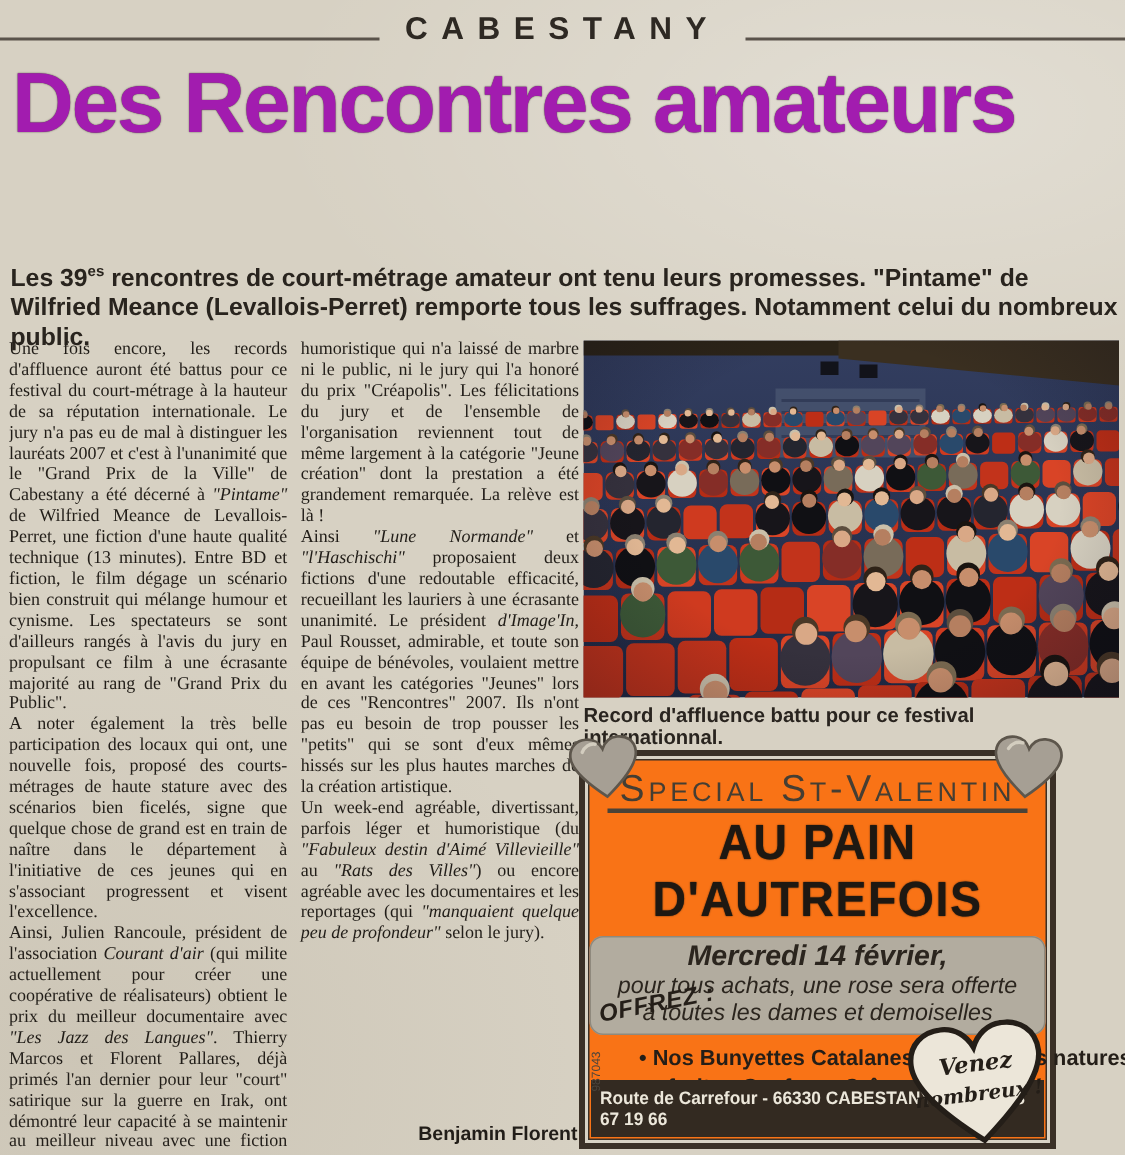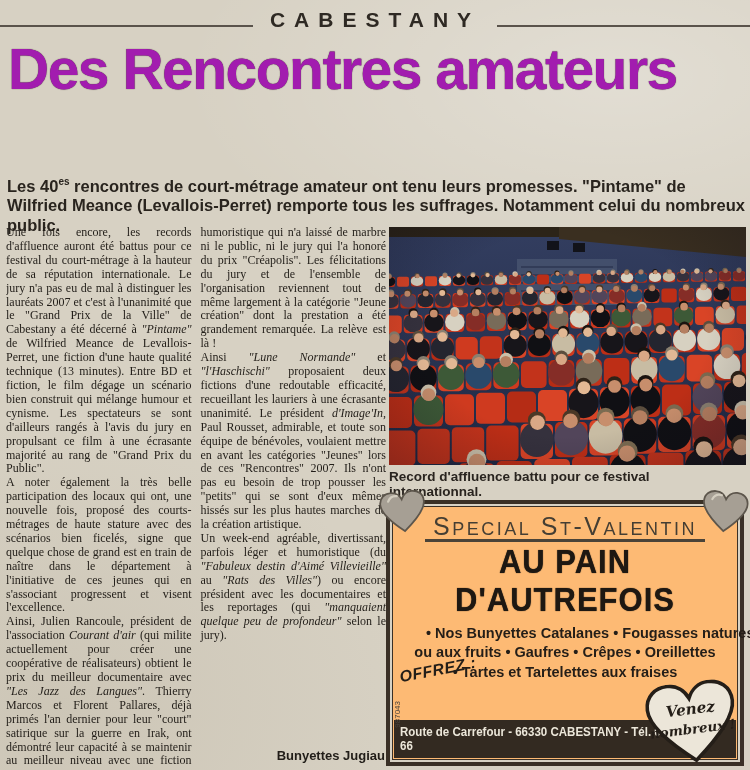--- a/index.html
+++ b/index.html
@@ -34,22 +34,22 @@
   .byline{position:absolute;top:748px;left:195px;width:190px;text-align:right;
     font-weight:bold;font-size:13px;color:#211d18;}
   
   .photo-figure{position:absolute;left:389px;top:227px;width:357px;}
   .photo-frame{position:relative;width:357px;height:238px;}
   .photo-frame svg{display:block;}
   .photo-vignette{position:absolute;inset:0;pointer-events:none;
     background:radial-gradient(ellipse at 50% 45%, transparent 55%, rgba(10,8,20,.28));}
   .photo-caption{margin-top:4px;font-weight:bold;font-size:13.5px;color:#29241f;}
   
-  .ad{position:absolute;left:386px;top:500px;width:358px;height:266px;box-sizing:border-box;
-    border:4px solid #3a3026;background:#fdba74;
+  .ad{position:absolute;left:386px;top:500px;width:318px;height:266px;box-sizing:border-box;
+    border:4px solid #3a3026;background:#f97316;
     box-shadow:inset 0 0 0 2px #d8d2c4, inset 0 0 0 3px #3a3026;}
   .heart-corner{position:absolute;width:46px;height:42px;}
   .heart-corner.left{left:-10px;top:-13px;transform:rotate(-6deg);}
   .heart-corner.right{right:-8px;top:-13px;transform:rotate(5deg);}
   .ad-title-wrap{text-align:center;margin-top:9px;}
   .ad-title{display:inline-block;font-variant:small-caps;font-size:25px;letter-spacing:2.5px;
     color:#453e33;border-bottom:3px solid #4a4338;padding:0 8px 0;line-height:1.05;}
   .ad-shop{text-align:center;font-size:31px;font-weight:bold;letter-spacing:1px;
     color:#1e1812;margin-top:3px;text-transform:uppercase;transform:scaleY(1.06);
     text-shadow:0 0 1px #1e1812;}
@@ -77,30 +77,30 @@
 <div class="masthead">
   <div class="rule"></div>
   <div class="section-title">CABESTANY</div>
   <div class="rule"></div>
 </div>
 
 <div class="headline">
   <div>Des Rencontres amateurs</div>
 </div>
 
-<div class="standfirst"><span>Les 40</span><sup>es</sup><span> rencontres de court-métrage amateur ont tenu leurs promesses. "Pintame" de Wilfried Meance (Levallois-Perret) remporte tous les suffrages. Notamment celui du nombreux public.</span></div>
+<div class="standfirst"><span>Les 39</span><sup>es</sup><span> rencontres de court-métrage amateur ont tenu leurs promesses. "Pintame" de Wilfried Meance (Levallois-Perret) remporte tous les suffrages. Notamment celui du nombreux public.</span></div>
 
 <div class="article-body" id="article-body">
     <p><span>Une fois encore, les records d'affluence auront été battus pour ce festival du court-métrage à la hauteur de sa réputation internationale. Le jury n'a pas eu de mal à distinguer les lauréats 2007 et c'est à l'unanimité que le "Grand Prix de la Ville" de Cabestany a été décerné à </span><em>"Pintame"</em><span> de Wilfried Meance de Levallois-Perret, une fiction d'une haute qualité technique (13 minutes). Entre BD et fiction, le film dégage un scénario bien construit qui mélange humour et cynisme. Les spectateurs se sont d'ailleurs rangés à l'avis du jury en propulsant ce film à une écrasante majorité au rang de "Grand Prix du Public".</span></p>
     <p><span>A noter également la très belle participation des locaux qui ont, une nouvelle fois, proposé des courts-métrages de haute stature avec des scénarios bien ficelés, signe que quelque chose de grand est en train de naître dans le département à l'initiative de ces jeunes qui en s'associant progressent et visent l'excellence.</span></p>
     <p><span>Ainsi, Julien Rancoule, président de l'association </span><em>Courant d'air</em><span> (qui milite actuellement pour créer une coopérative de réalisateurs) obtient le prix du meilleur documentaire avec </span><em>"Les Jazz des Langues"</em><span>. Thierry Marcos et Florent Pallares, déjà primés l'an dernier pour leur "court" satirique sur la guerre en Irak, ont démontré leur capacité à se maintenir au meilleur niveau avec une fiction humoristique qui n'a laissé de marbre ni le public, ni le jury qui l'a honoré du prix "Créapolis". Les félicitations du jury et de l'ensemble de l'organisation reviennent tout de même largement à la catégorie "Jeune création" dont la prestation a été grandement remarquée. La relève est là !</span></p>
     <p><span>Ainsi </span><em>"Lune Normande"</em><span> et </span><em>"l'Haschischi"</em><span> proposaient deux fictions d'une redoutable efficacité, recueillant les lauriers à une écrasante unanimité. Le président </span><em>d'Image'In</em><span>, Paul Rousset, admirable, et toute son équipe de bénévoles, voulaient mettre en avant les catégories "Jeunes" lors de ces "Rencontres" 2007. Ils n'ont pas eu besoin de trop pousser les "petits" qui se sont d'eux mêmes hissés sur les plus hautes marches de la création artistique.</span></p>
-    <p><span>Un week-end agréable, divertissant, parfois léger et humoristique (du </span><em>"Fabuleux destin d'Aimé Villevieille"</em><span> au </span><em>"Rats des Villes"</em><span>) ou encore président avec les documentaires et les reportages (qui </span><em>"manquaient quelque peu de profondeur"</em><span> selon le jury).</span></p>
+    <p><span>Un week-end agréable, divertissant, parfois léger et humoristique (du </span><em>"Fabuleux destin d'Aimé Villevieille"</em><span> au </span><em>"Rats des Villes"</em><span>) ou encore agréable avec les documentaires et les reportages (qui </span><em>"manquaient quelque peu de profondeur"</em><span> selon le jury).</span></p>
   </div>
-<div class="byline">Bunyettes Jugiau</div>
+<div class="byline">Benjamin Florent</div>
 
 <figure class="photo-figure" style="margin:0">
   <div class="photo-frame">
     <svg id="crowd-svg" width="357" height="238" viewBox="0 0 357 238">
       <defs>
         <linearGradient id="wall" x1="0" y1="0" x2="0" y2="1">
           <stop offset="0" stop-color="#35406333"></stop>
           <stop offset="0" stop-color="#333e60"></stop>
           <stop offset="1" stop-color="#202944"></stop>
         </linearGradient>
@@ -544,20 +544,25 @@
   <svg class="heart-corner right" viewBox="0 0 100 92">
     <path d="M50 88 C18 62 2 42 2 26 C2 10 14 2 27 2 C38 2 46 9 50 18 C54 9 62 2 73 2 C86 2 98 10 98 26 C98 42 82 62 50 88 Z" fill="#a69f94" stroke="#5d564c" stroke-width="4"></path>
     <path d="M20 20 C24 12 32 8 40 10" fill="none" stroke="#d3cdbf" stroke-width="5" stroke-linecap="round"></path>
   </svg>
 
   <div class="ad-title-wrap">
     <span class="ad-title">Special St-Valentin</span>
   </div>
   <div class="ad-shop">Au Pain d'Autrefois</div>
 
+  <div class="ad-offer-box">
+    <div class="ad-offer-line1">Mercredi 14 février,</div>
+    <div class="ad-offer-line2">pour tous achats, une rose sera offerte</div>
+    <div class="ad-offer-line3">à toutes les dames et demoiselles</div>
+  </div>
 
   <div class="ad-offrez">Offrez :</div>
   <div class="ad-products" id="ad-products">
       <div class="product-line">• Nos Bunyettes Catalanes • Fougasses natures</div>
       <div class="product-line">ou aux fruits • Gaufres • Crêpes • Oreillettes</div>
       <div class="product-line">• Tartes et Tartelettes aux fraises</div>
     </div>
 
   <div class="ad-bar"><span>Route de Carrefour - 66330 CABESTANY - Tél. 04 68 67 19 66</span></div>
 

